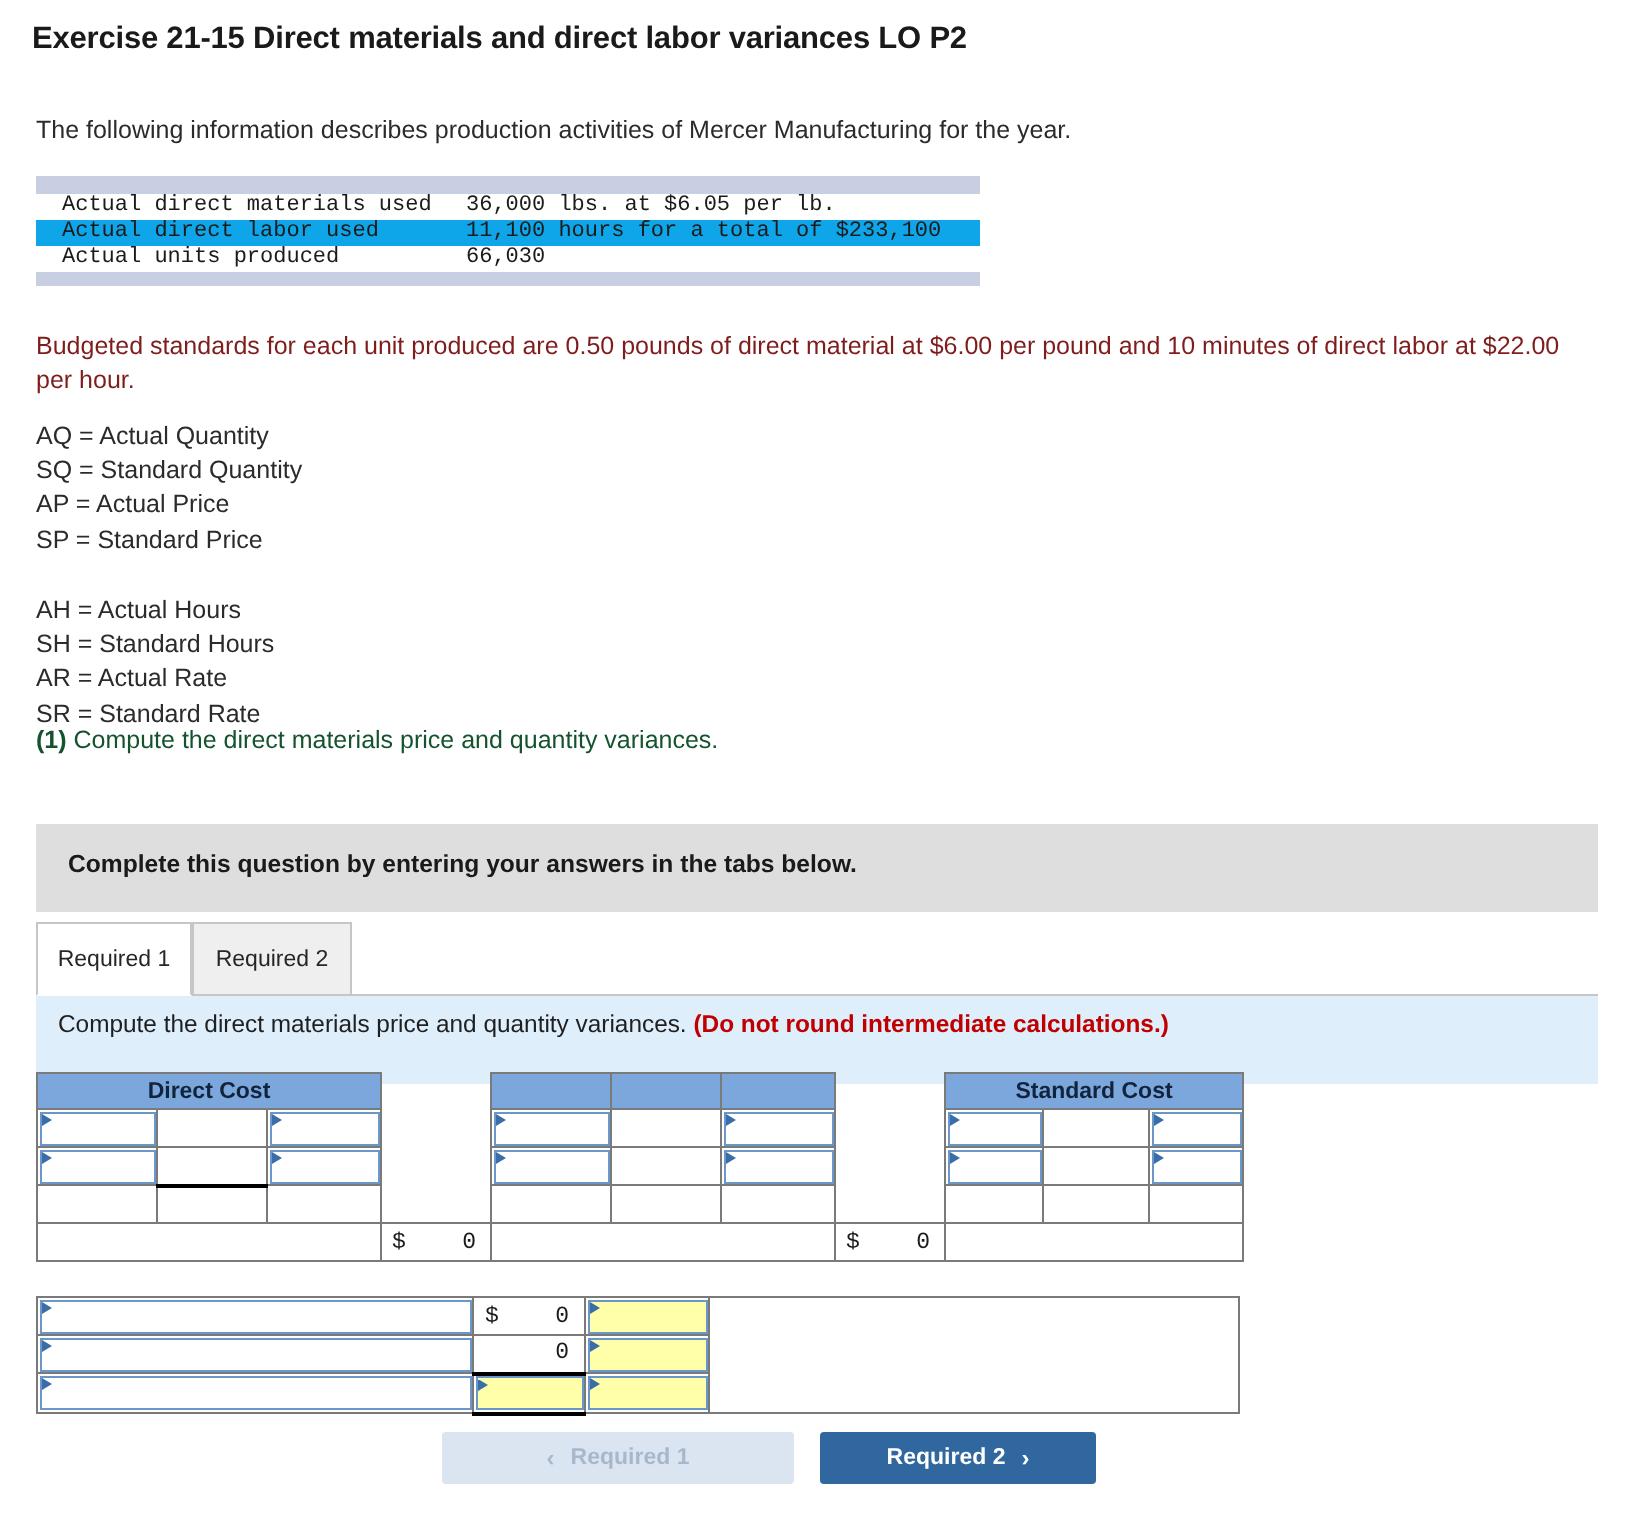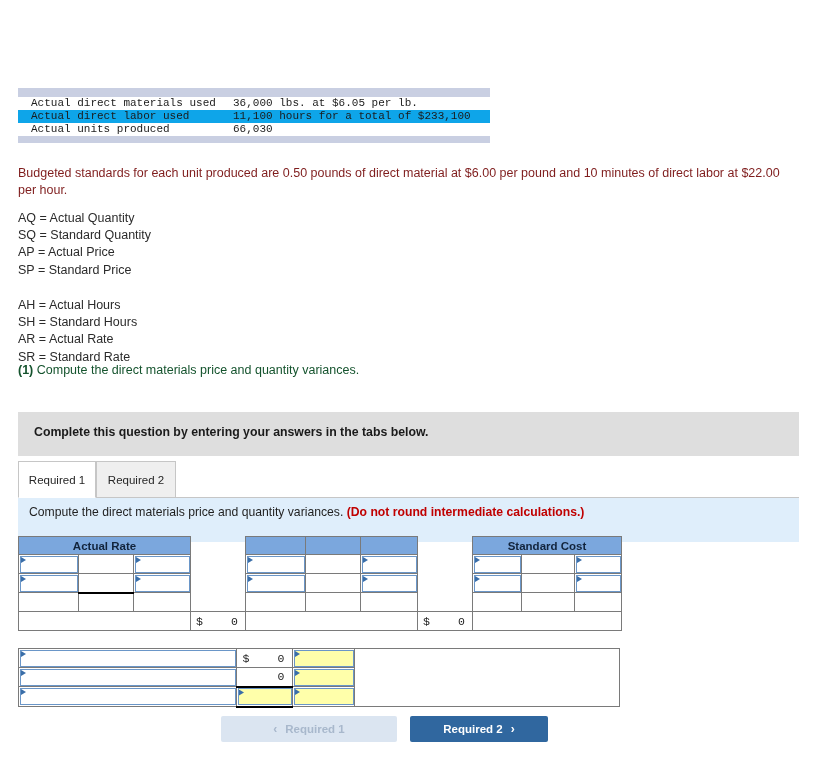--- a/index.html
+++ b/index.html
@@ -174,21 +174,23 @@
   }
   .btn-prev { left: 221px; width: 176px; background: #dbe5f1; color: #a8b8cc; }
   .btn-next { left: 410px; width: 138px; background: #30679f; color: #ffffff; }
   .chev { font-size: 12px; font-weight: bold; }
 </style>
 </head>
 <body>
 
 <div class="page">
 
-
+  <div class="title">Exercise 21-15 Direct materials and direct labor variances LO P2</div>
+
+  <div class="intro">The following information describes production activities of Mercer Manufacturing for the year.</div>
 
   <table class="facts">
     <tbody>
         <tr>
           <td class="bar-top" colspan="2"></td>
         </tr>
     <tr class="r">
       <td class="lbl">Actual direct materials used</td>
       <td class="val">36,000 lbs. at $6.05 per lb.</td>
     </tr>
@@ -258,21 +260,21 @@
       <col style="width:60px">
         <col style="width:55px">
         <col style="width:57px">
       <col style="width:55px">
       <col style="width:49px">
         <col style="width:53px">
         <col style="width:47px">
     </colgroup>
     <tbody>
         <tr>
-      <th colspan="3">Actual Rate</th>
+      <th colspan="3">Direct Cost</th>
       <th class="none"></th>
       <th></th>
       <th></th>
       <th></th>
       <th class="none"></th>
       <th colspan="3">Standard Cost</th>
     </tr>
 
     <tr>
       <td class="pad selwrap">

